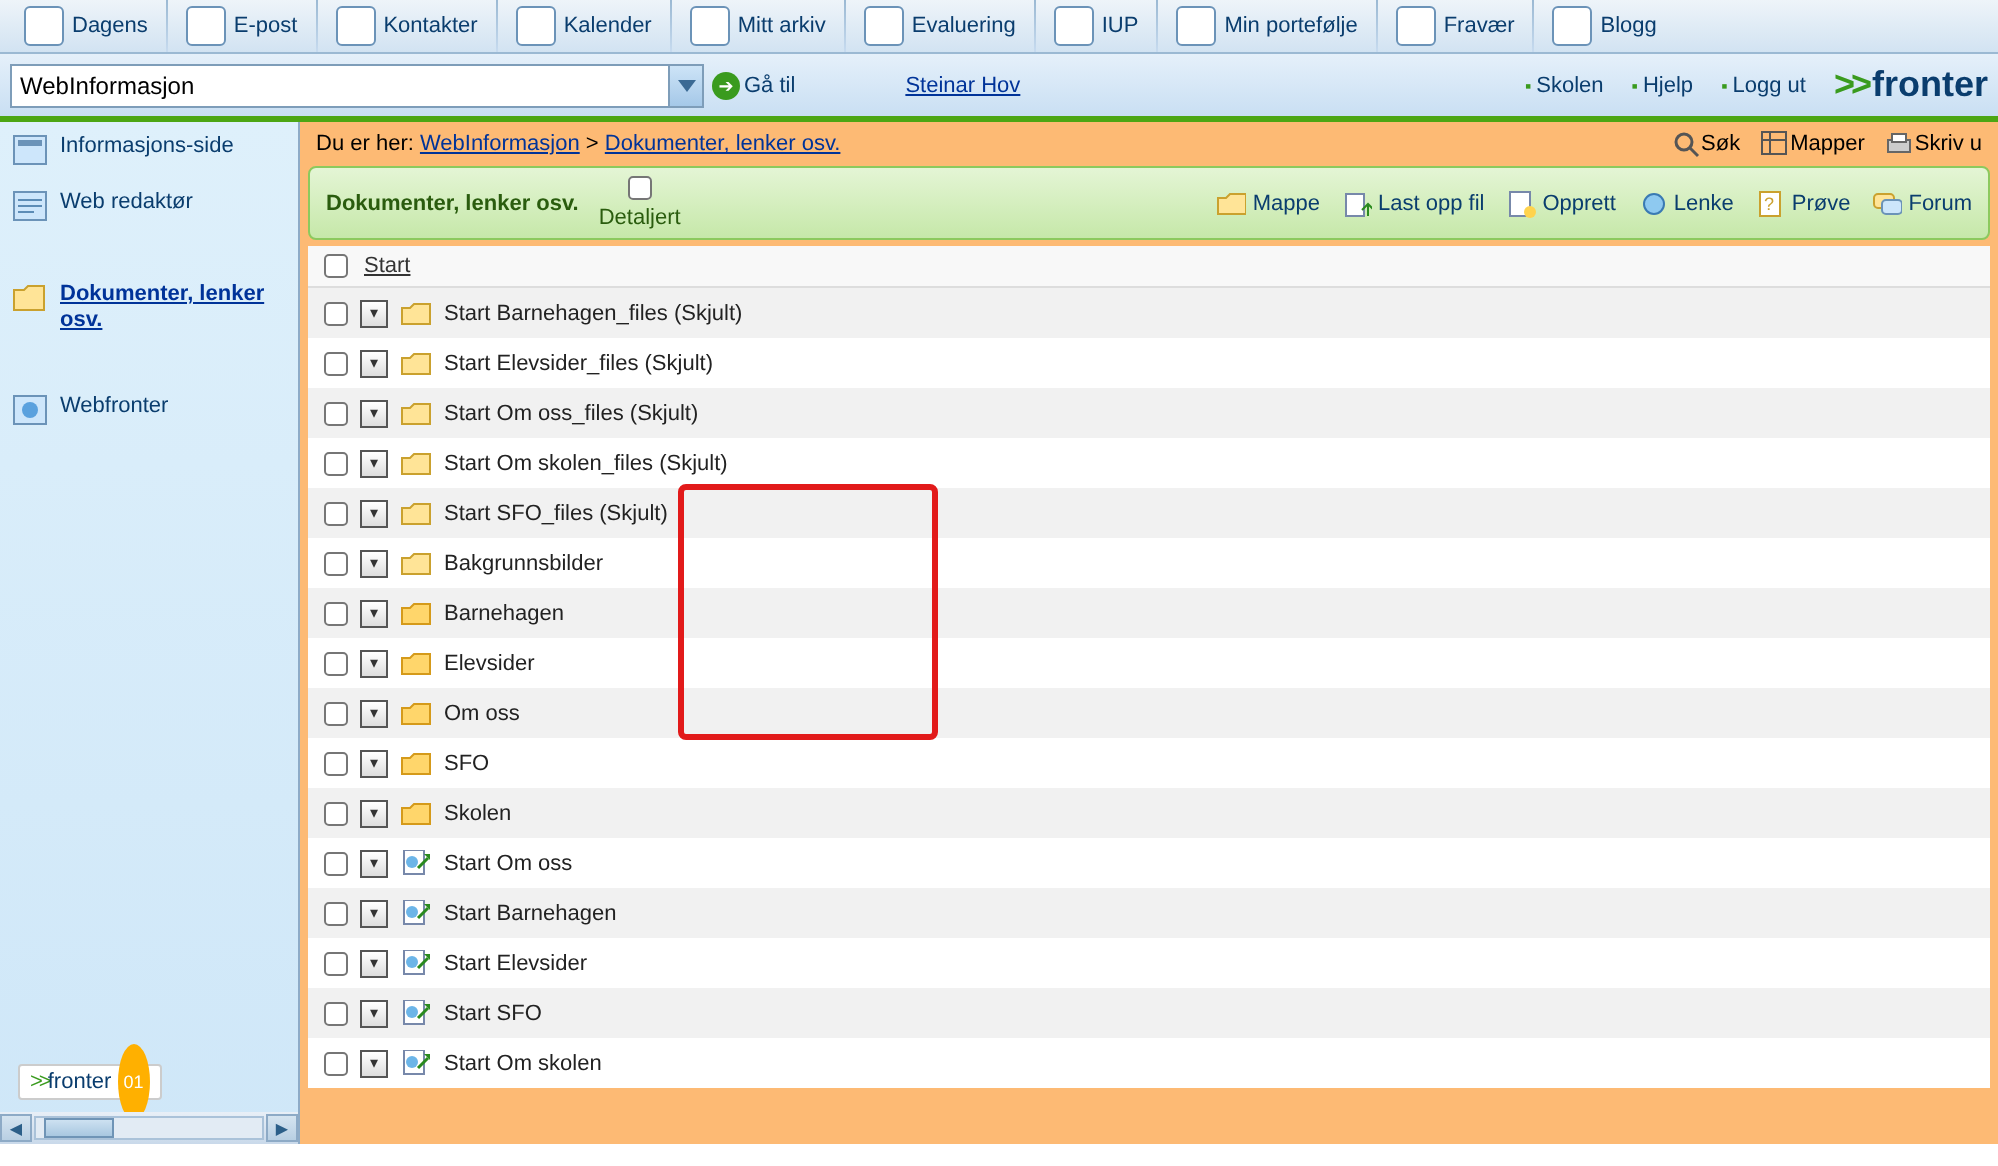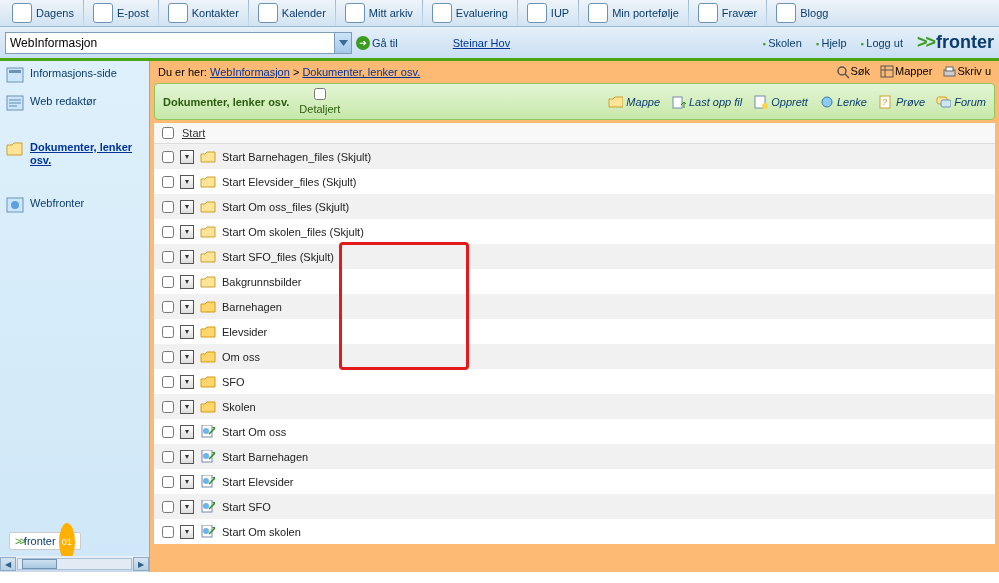--- a/index.html
+++ b/index.html
@@ -43,21 +43,21 @@
 
 .main { flex: 1; background: #fdba74; position: relative; overflow: hidden;}
 .bread-row { display: flex; align-items: center; padding: 4px 8px; }
 .bread-row .actions { margin-left: auto; display: flex; gap: 10px; align-items: center;}
 
 
 .green-hdr { background: linear-gradient(#e4f5d5,#c6e8a9); border: 1px solid #8cc95e; border-radius: 4px; margin: 0 4px; padding: 4px 8px; display: flex; align-items: center; }
 .green-hdr .title { font-weight: bold; color: #2a5c0e; }
 .green-hdr .det { margin-left: 10px; display: flex; align-items: center; gap: 3px; color: #2a5c0e; flex-direction: column;}
 .green-hdr .tb-right { margin-left: auto; display: flex; gap: 11px;}
-.tb-btn { display: flex; align-items: center; gap: 3px; color: #0a3d6e; cursor: pointer; font-style: italic;}
+.tb-btn { display: flex; align-items: center; gap: 3px; color: #0a3d6e; cursor: pointer;}
 .tb-ic { width: 15px; height: 14px; display: inline-block; }
 
 
 .list { margin: 3px 4px 0 4px; }
 .list-head { background: #f8f8f8; border-bottom: 1px solid #ddd; padding: 4px 8px; display: flex; align-items: center; gap: 8px;}
 .list-head .col-title { text-decoration: underline; color: #333; cursor: pointer;}
 .list-body { position: relative; }
 .row { display: flex; align-items: center; padding: 4px 8px; height: 25px; gap: 6px;}
 .row:nth-child(odd) { background: #f1f1f1; }
 .row:nth-child(even) { background: #fff; }

